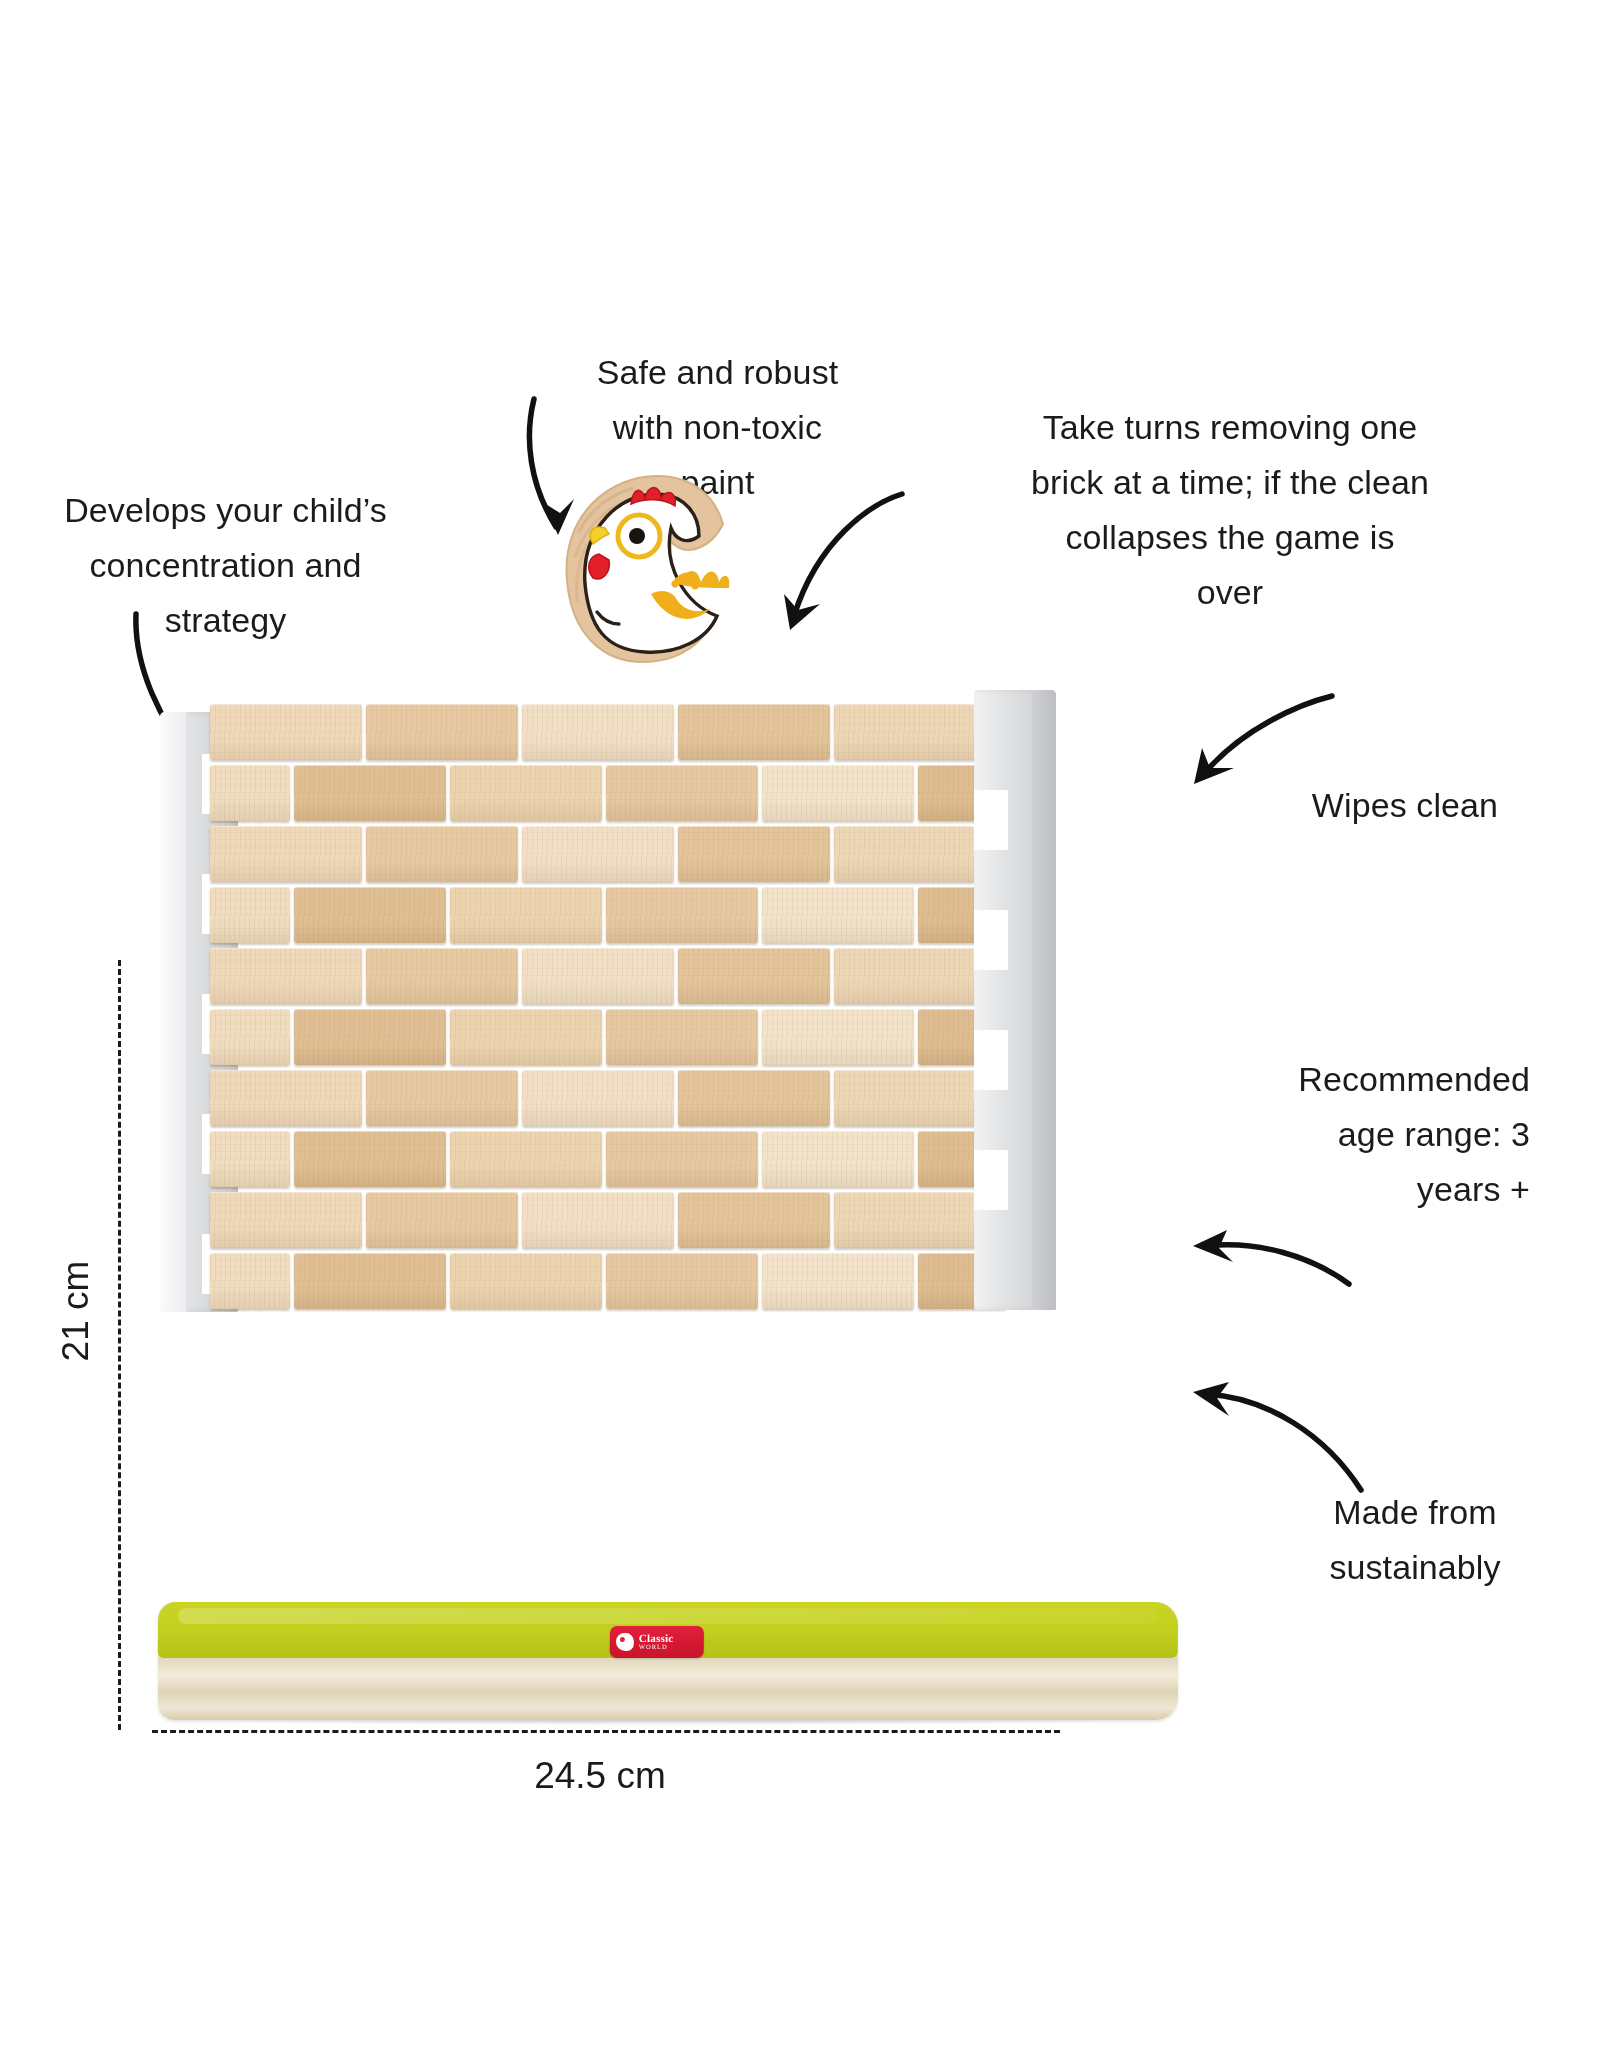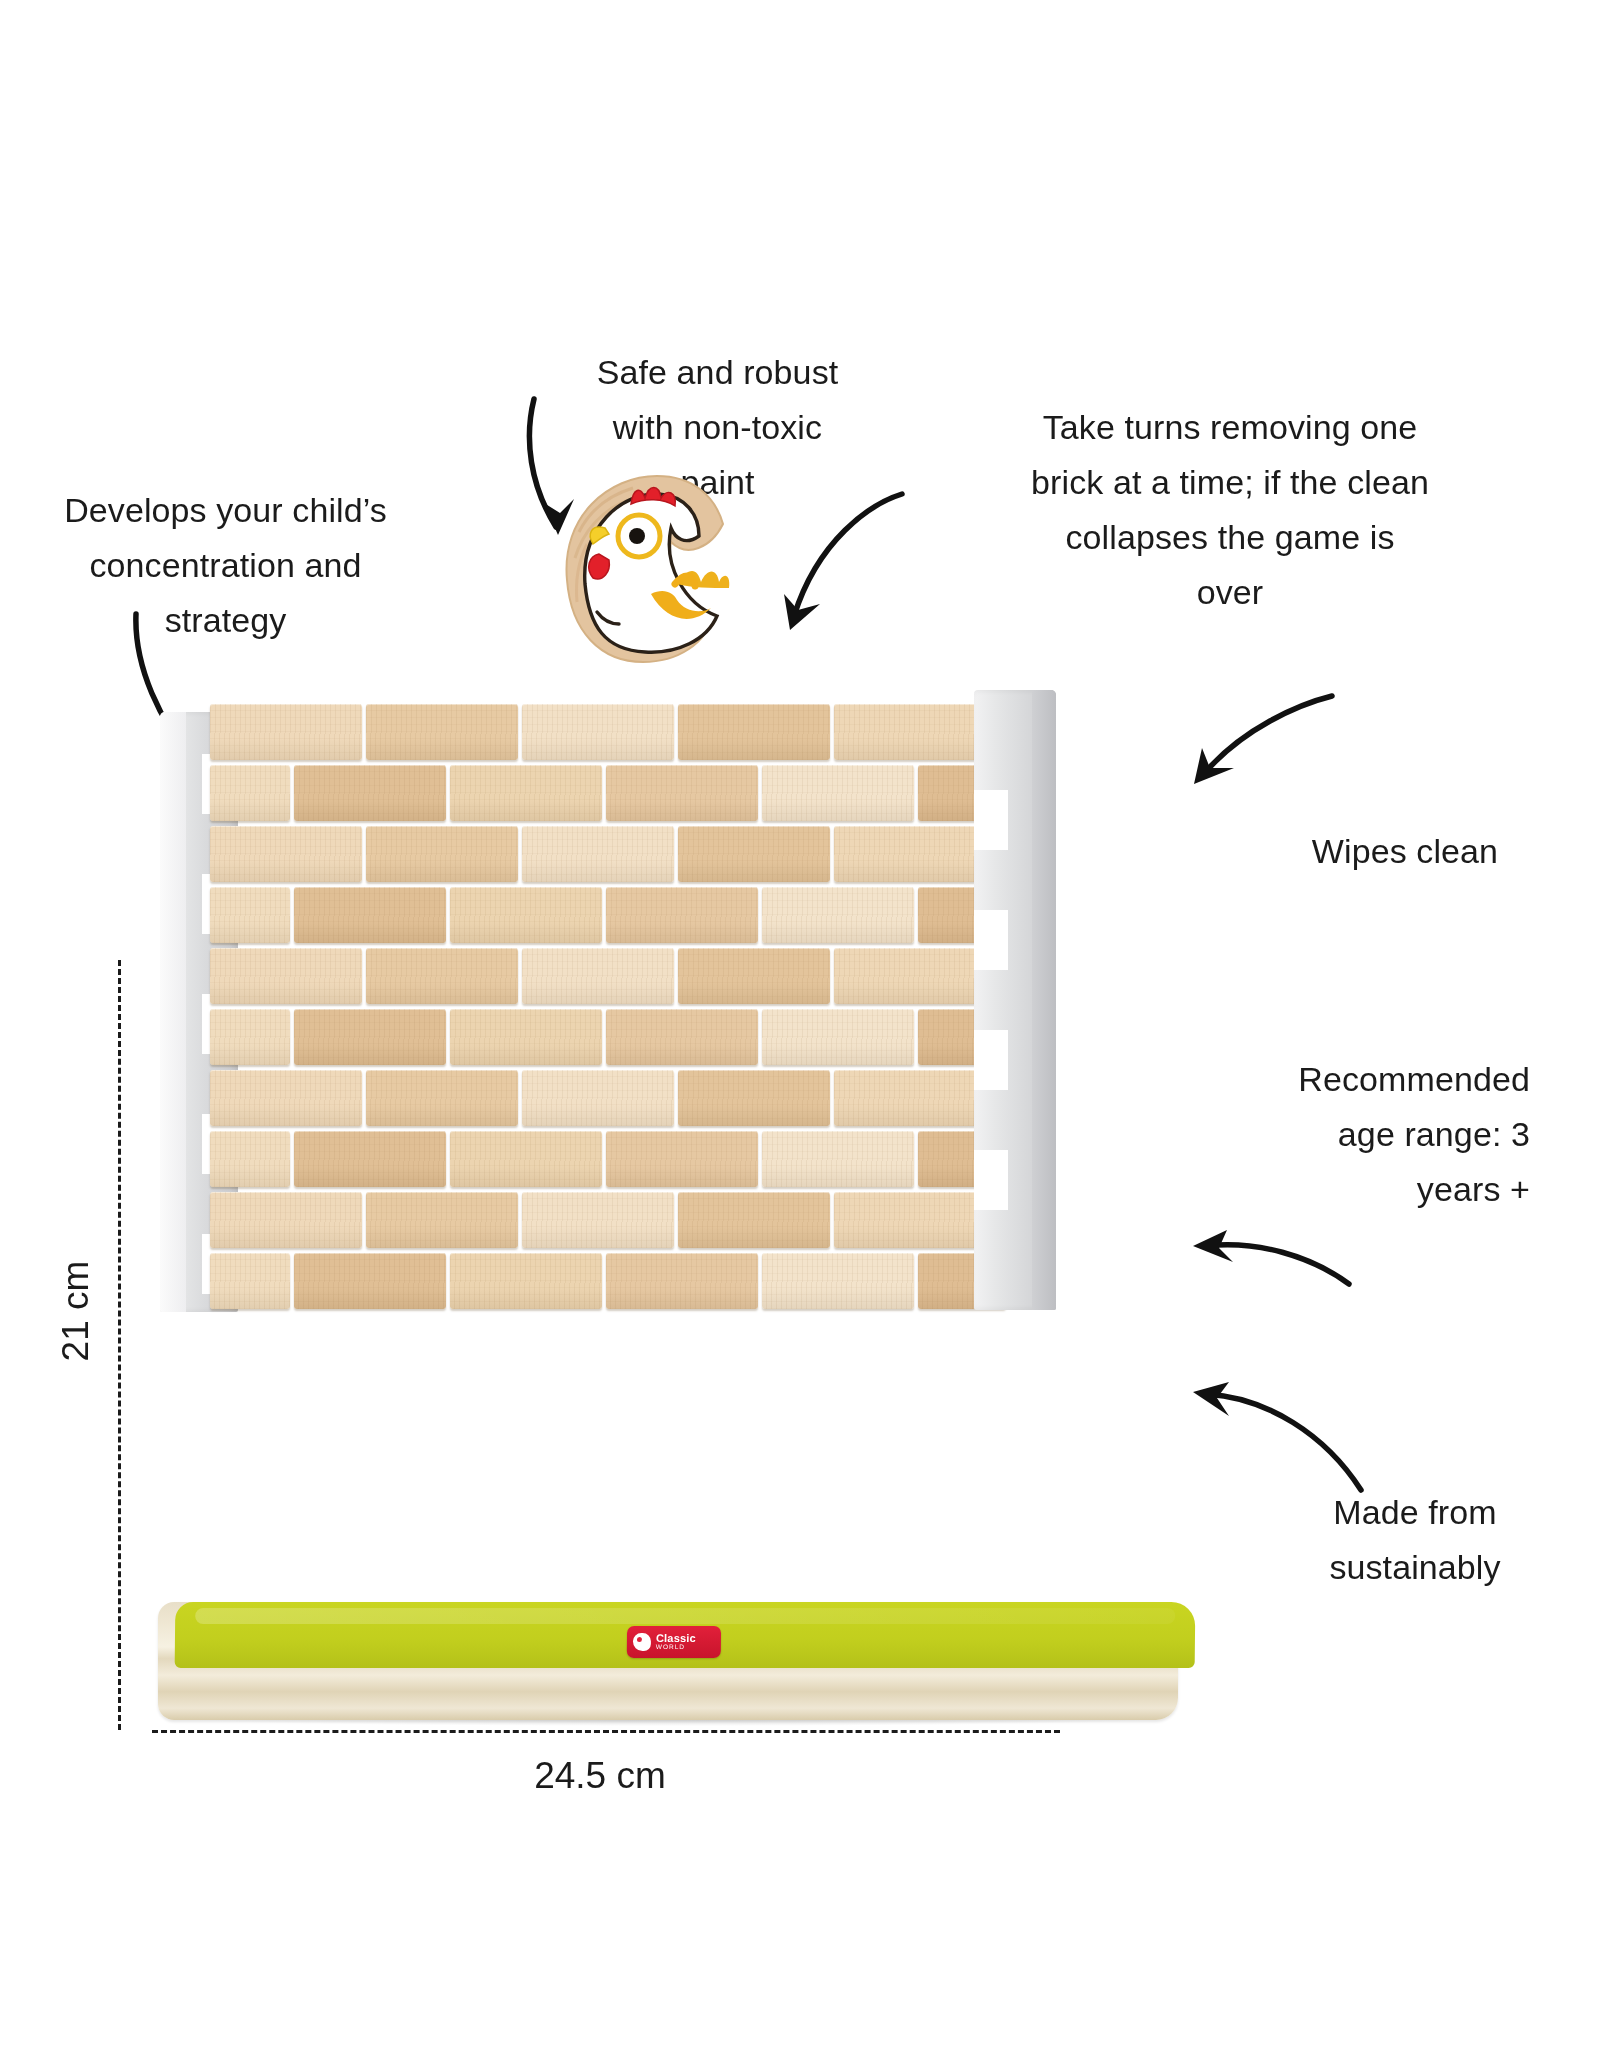--- a/index.html
+++ b/index.html
@@ -23,21 +23,21 @@
     font-size: 34px;
     line-height: 1.62;
     text-align: center;
     letter-spacing: 0.1px;
     font-weight: 400;
   }
 
   .callout-left      { left: 18px;  top: 466px;  width: 415px; margin-top: 17px; }
   .callout-paint     { left: 545px; top: 345px;  width: 345px; }
   .callout-turns     { left: 990px; top: 400px;  width: 480px; }
-  .callout-wipes     { left: 1225px;top: 824px;  width: 360px; }
+  .callout-wipes     { left: 1225px;top: 778px;  width: 360px; }
   .callout-age       { left: 1155px;top: 1052px; width: 375px; text-align: right; }
   .callout-wood      { left: 1240px;top: 1485px; width: 350px; text-align: center; }
 
   
   .arrow { position: absolute; pointer-events: none; }
   .arrow svg { display: block; overflow: visible; }
   .arrow path { fill: none; stroke: #111111; stroke-width: 5.5;
                 stroke-linecap: round; stroke-linejoin: round; }
   .arrow .head { fill: #111111; stroke: none; }
 
@@ -99,25 +99,26 @@
     border-radius: 16px 22px 22px 16px;
     background:
       linear-gradient(to bottom,
         #e8dfc8 0%, #efe7d3 18%, #f6f1e2 38%,
         #e3d8bd 48%, #f3ecdb 62%, #e0d4b6 76%,
         #efe7d4 90%, #d9ccab 100%);
     box-shadow: 0 2px 3px rgba(0,0,0,0.10);
   }
   .base-top {
     position: absolute;
-    left: 17px; top: 0;
-    width: 100%; height: 66px;
+    left: 0; top: 0;
+    width: 100%; height: 56px;
     border-radius: 18px 24px 6px 6px;
     background: linear-gradient(to bottom, #c9d521 0%, #c2cf1e 55%, #b4c119 100%);
     transform: skewX(-0.6deg);
+    font-family: Liberation Serif, serif;
   }
   .base-top-sheen {
     position: absolute;
     left: 2%; top: 6px; width: 96%; height: 16px;
     border-radius: 12px;
     background: linear-gradient(to right, rgba(255,255,255,0.22), rgba(255,255,255,0.05));
   }
   .logo-badge {
     position: absolute;
     left: 452px; top: 24px;

